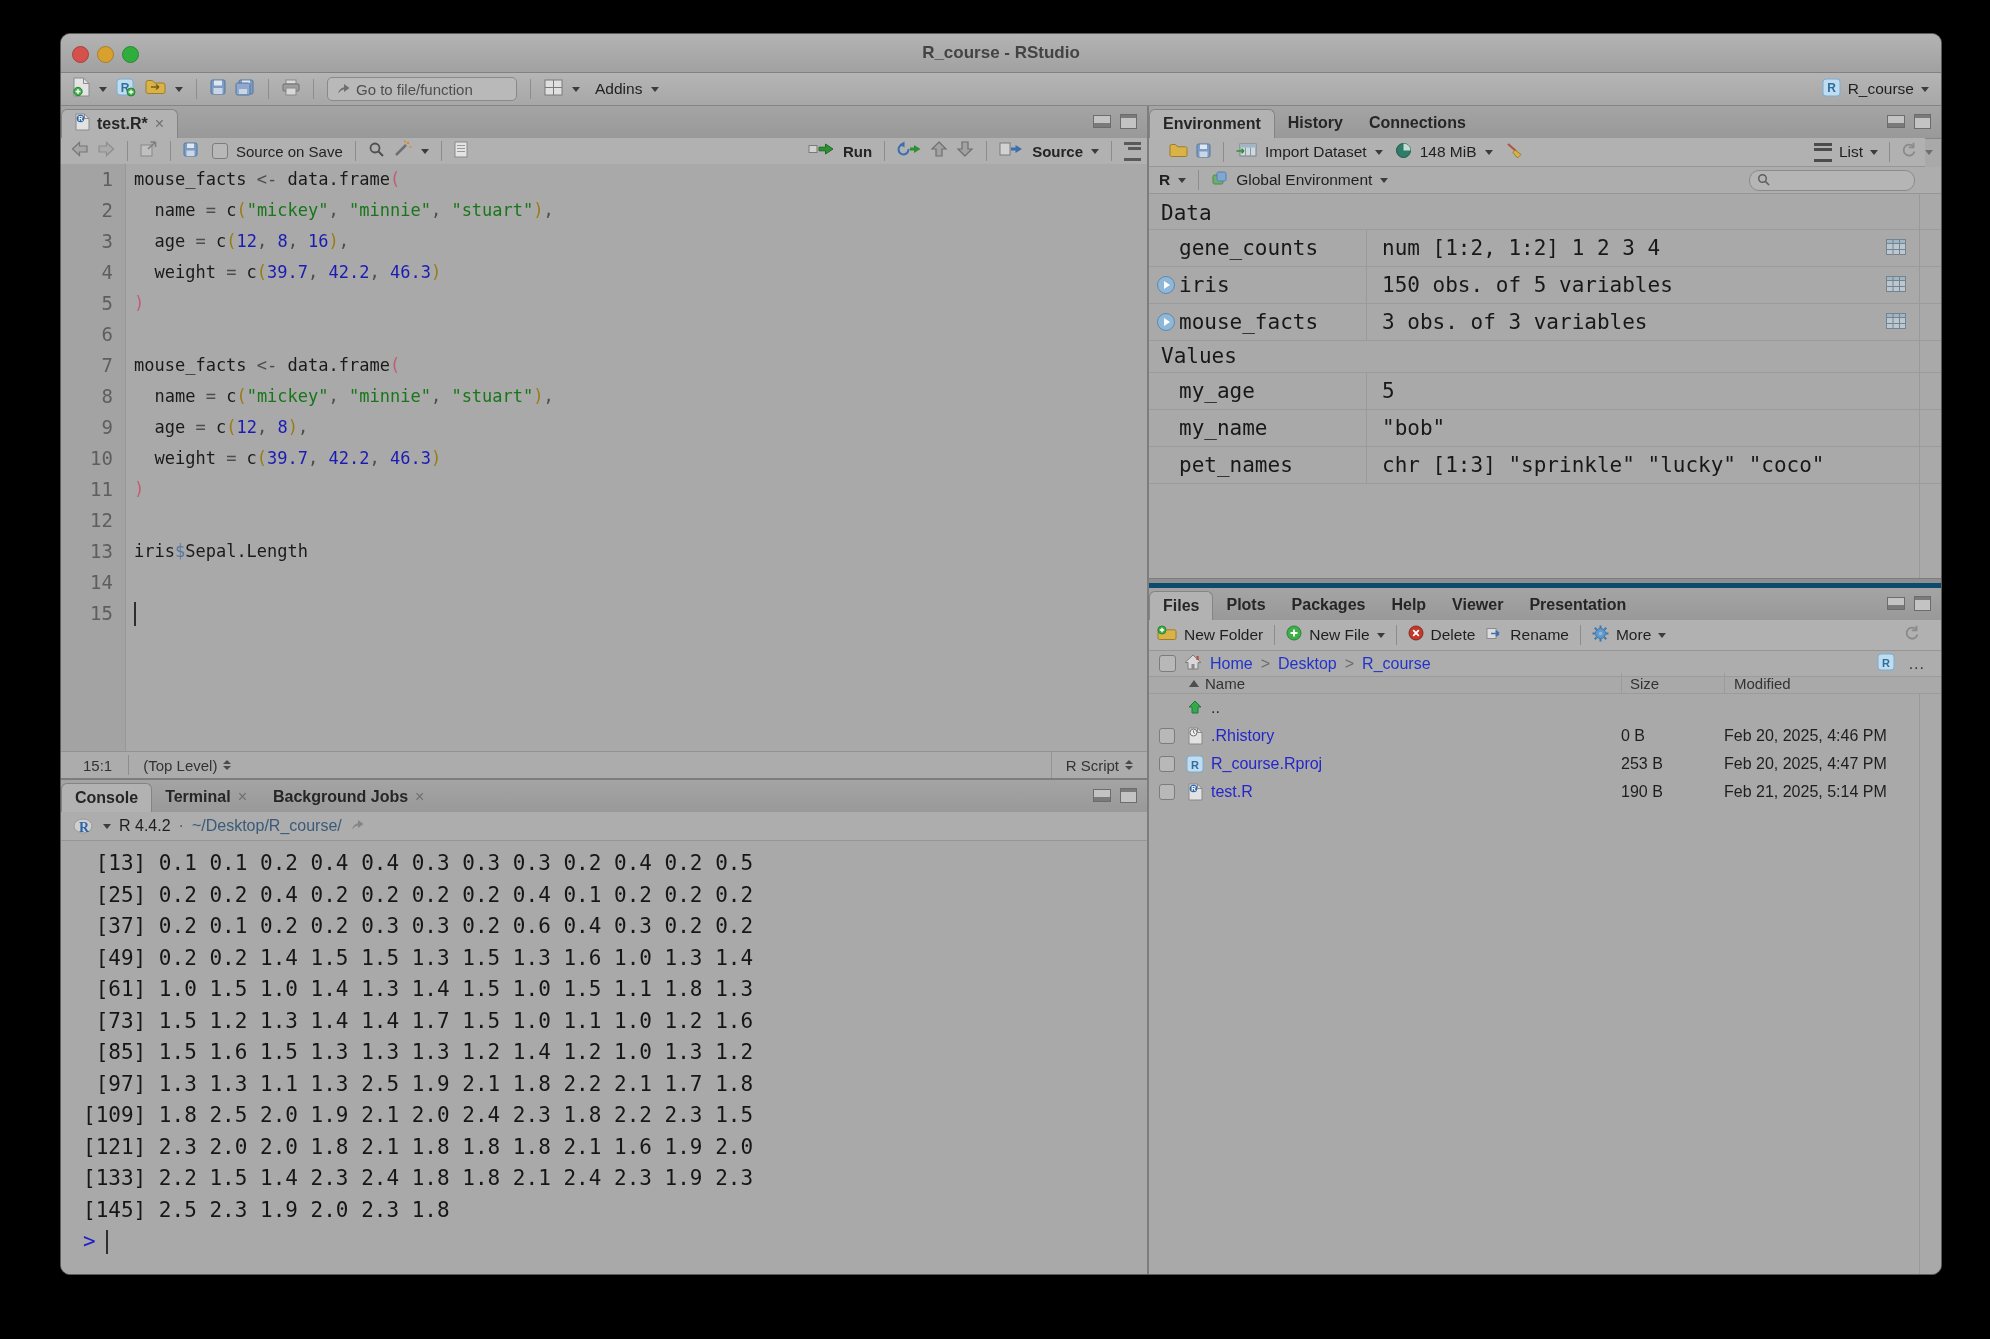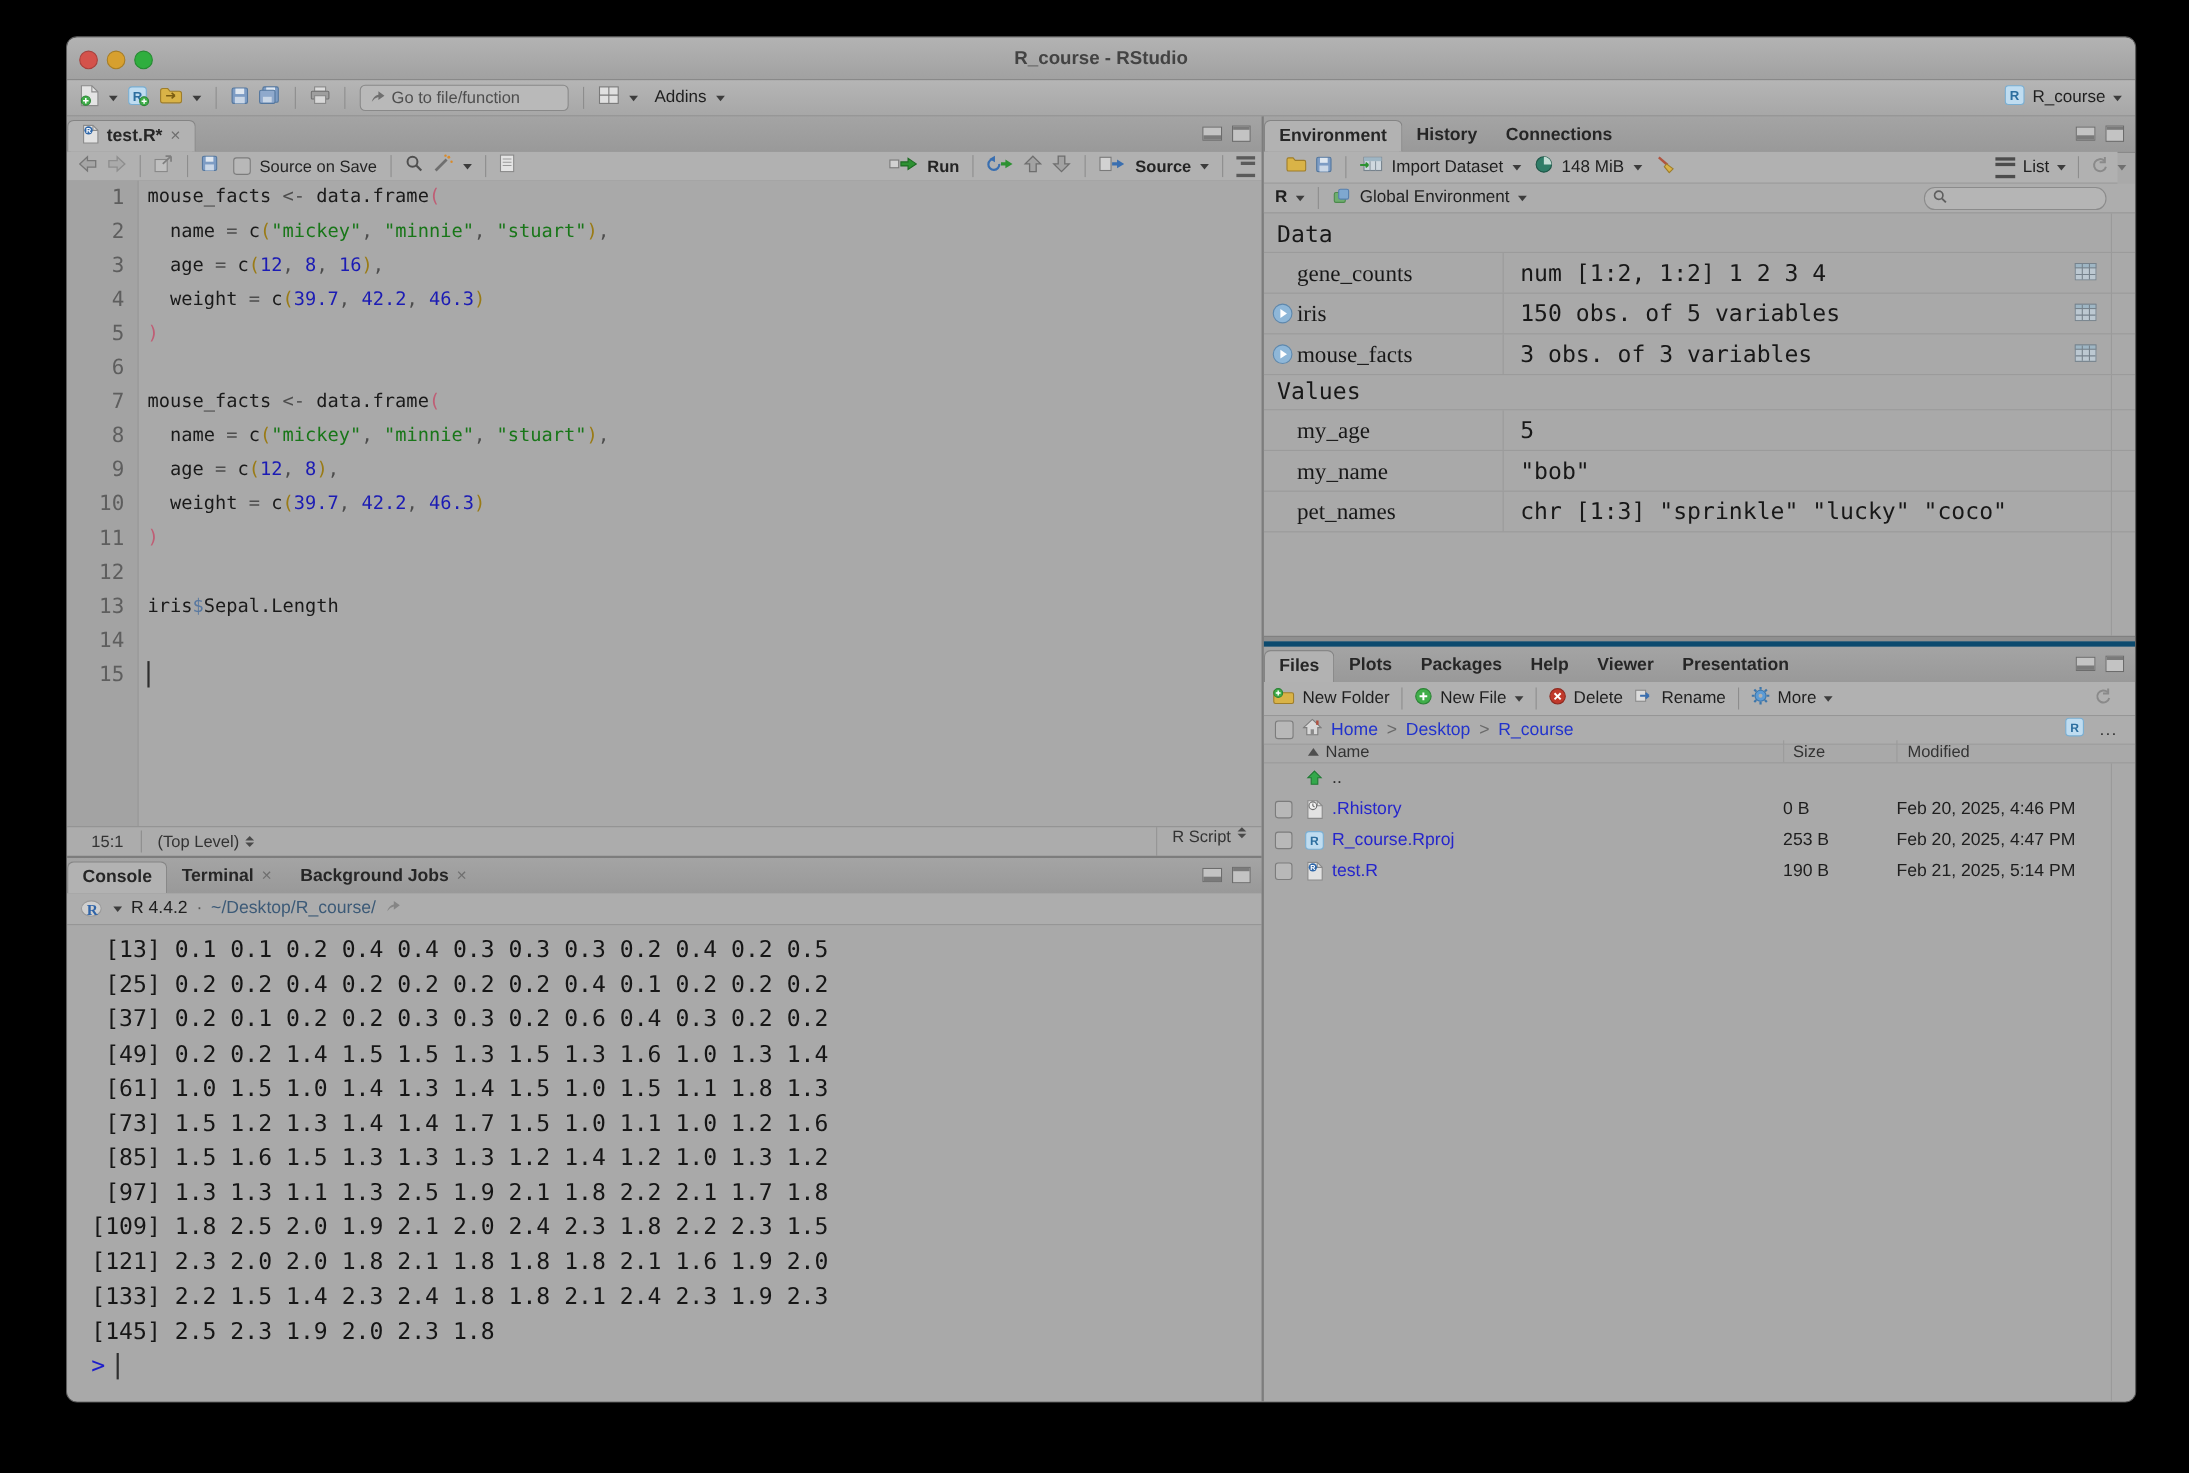--- a/index.html
+++ b/index.html
@@ -53,21 +53,21 @@
   .cline{height:31px;line-height:31px;font-family:"DejaVu Sans Mono",monospace;font-size:17px;white-space:pre;}
   .tk-id{color:#1a1a1a;} .tk-op{color:#4d4d4d;} .tk-str{color:#187618;} .tk-num{color:#1b1bb4;}
   .tk-p1{color:#bf5e75;} .tk-p2{color:#9a7b16;} .tk-dollar{color:#5878a0;}
   .caret-line{display:inline-block;width:2px;height:24px;background:#2e2e2e;vertical-align:middle;}
   .ed-status{position:absolute;left:0;right:0;bottom:0;height:26px;background:#acacac;border-top:1px solid #929292;
              display:flex;align-items:center;font-size:15px;color:#333;}
   .updown{display:inline-flex;flex-direction:column;gap:2px;margin-left:6px;}
   .updown i{width:0;height:0;border-left:4px solid transparent;border-right:4px solid transparent;display:block;}
   .updown i.u{border-bottom:4.5px solid #4a4a4a;}
   .updown i.d{border-top:4.5px solid #4a4a4a;}
-  .status-right{margin-left:auto;display:flex;border-left:1px solid #949494;height:100%;padding:0 14px;}
+  .status-right{margin-left:auto;display:flex;align-items:center;border-left:1px solid #949494;height:100%;padding:0 14px;}
   
   .console-pane{position:absolute;left:0;top:672px;right:0;bottom:0;background:#a9a9a9;border-top:2px solid #7d7d7d;}
   .con-toolbar{position:absolute;left:0;right:0;top:32px;height:28px;background:#adadad;border-bottom:1px solid #969696;
                display:flex;align-items:center;padding:0 12px;gap:8px;font-size:16px;}
   .con-output{position:absolute;left:0;right:0;top:60px;bottom:0;padding:8px 0 0 22px;}
   .conline{height:31.5px;line-height:31.5px;font-family:"DejaVu Sans Mono",monospace;font-size:21px;
            white-space:pre;color:#161616;}
   .prompt{color:#1d1dcc;}
   .con-caret{display:inline-block;width:2px;height:24px;background:#2e2e2e;vertical-align:middle;margin-left:10px;}
   .rlogo{width:22px;height:17px;position:relative;display:inline-block;}
@@ -79,21 +79,21 @@
   .env-row2{position:absolute;left:0;right:0;top:61px;height:26px;background:#adadad;border-bottom:1px solid #969696;
             display:flex;align-items:center;padding:0 10px;gap:8px;}
   .searchbox{position:absolute;right:26px;top:3px;width:150px;height:19px;background:#b5b5b5;border:1px solid #8b8b8b;
              border-radius:10px;display:flex;align-items:center;padding:0 7px;gap:5px;}
   .env-content{position:absolute;left:0;right:0;top:88px;bottom:0;padding-top:4px;}
   .env-section-h{height:31px;line-height:31px;padding-left:12px;border-bottom:1px solid #9b9b9b;
                  font-family:"DejaVu Sans Mono",monospace;font-size:21px;color:#181818;}
   .env-row{height:36px;border-bottom:1px solid #9b9b9b;display:flex;align-items:center;position:relative;}
   .env-name{width:217px;border-right:1px solid #9b9b9b;height:100%;display:flex;align-items:center;position:relative;
             font-family:"DejaVu Sans Mono",monospace;font-size:21px;color:#181818;}
-  .env-name span.nm{margin-left:30px;font-family:Liberation Serif, serif;}
+  .env-name span.nm{margin-left:30px;}
   .expander{position:absolute;left:8px;width:16px;height:16px;border-radius:50%;
             background:#8fb7d8;border:1px solid #5e88ad;}
   .expander::after{content:"";position:absolute;left:6px;top:4px;width:0;height:0;
                    border-top:4px solid transparent;border-bottom:4px solid transparent;border-left:6px solid #fff;}
   .env-val{flex:1;padding-left:15px;font-family:"DejaVu Sans Mono",monospace;font-size:21px;color:#181818;white-space:pre;}
   .env-grid{position:absolute;right:35px;top:9px;}
   .scrollline{position:absolute;top:0;bottom:0;left:770px;width:1px;background:#9a9a9a;}
   .ico-list{width:18px;height:13px;border-top:3px solid #4c4c4c;border-bottom:3px solid #4c4c4c;position:relative;}
   .ico-list::after{content:"";position:absolute;left:0;right:0;top:2px;height:3px;background:#4c4c4c;}
   .ico-outline{width:17px;height:13px;border-top:3px solid #5a5a5a;border-bottom:3px solid #5a5a5a;position:relative;}

